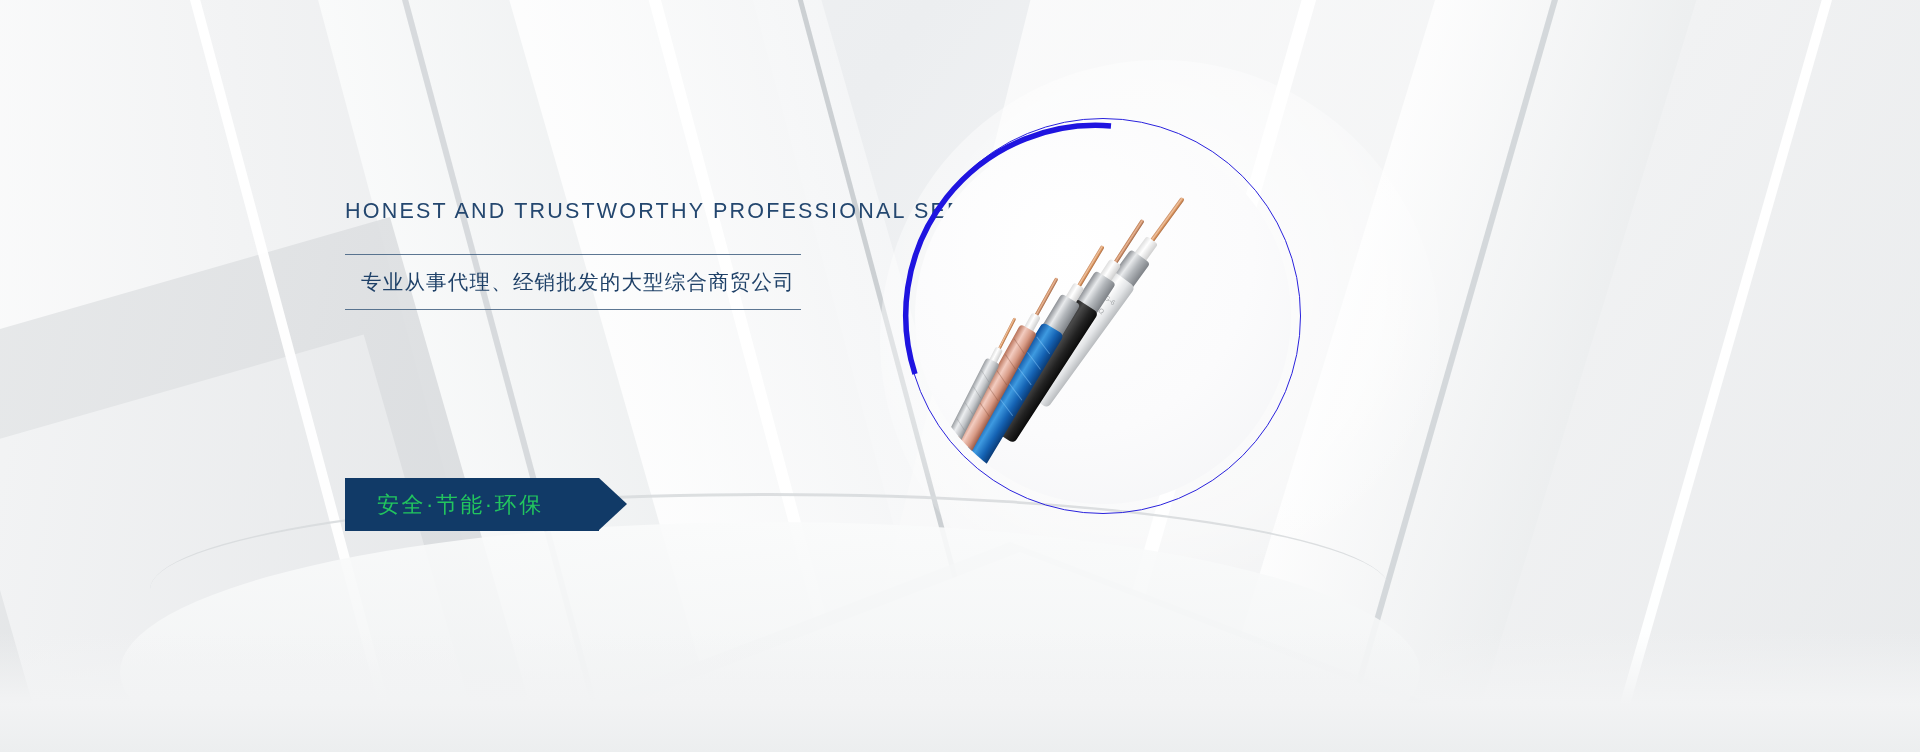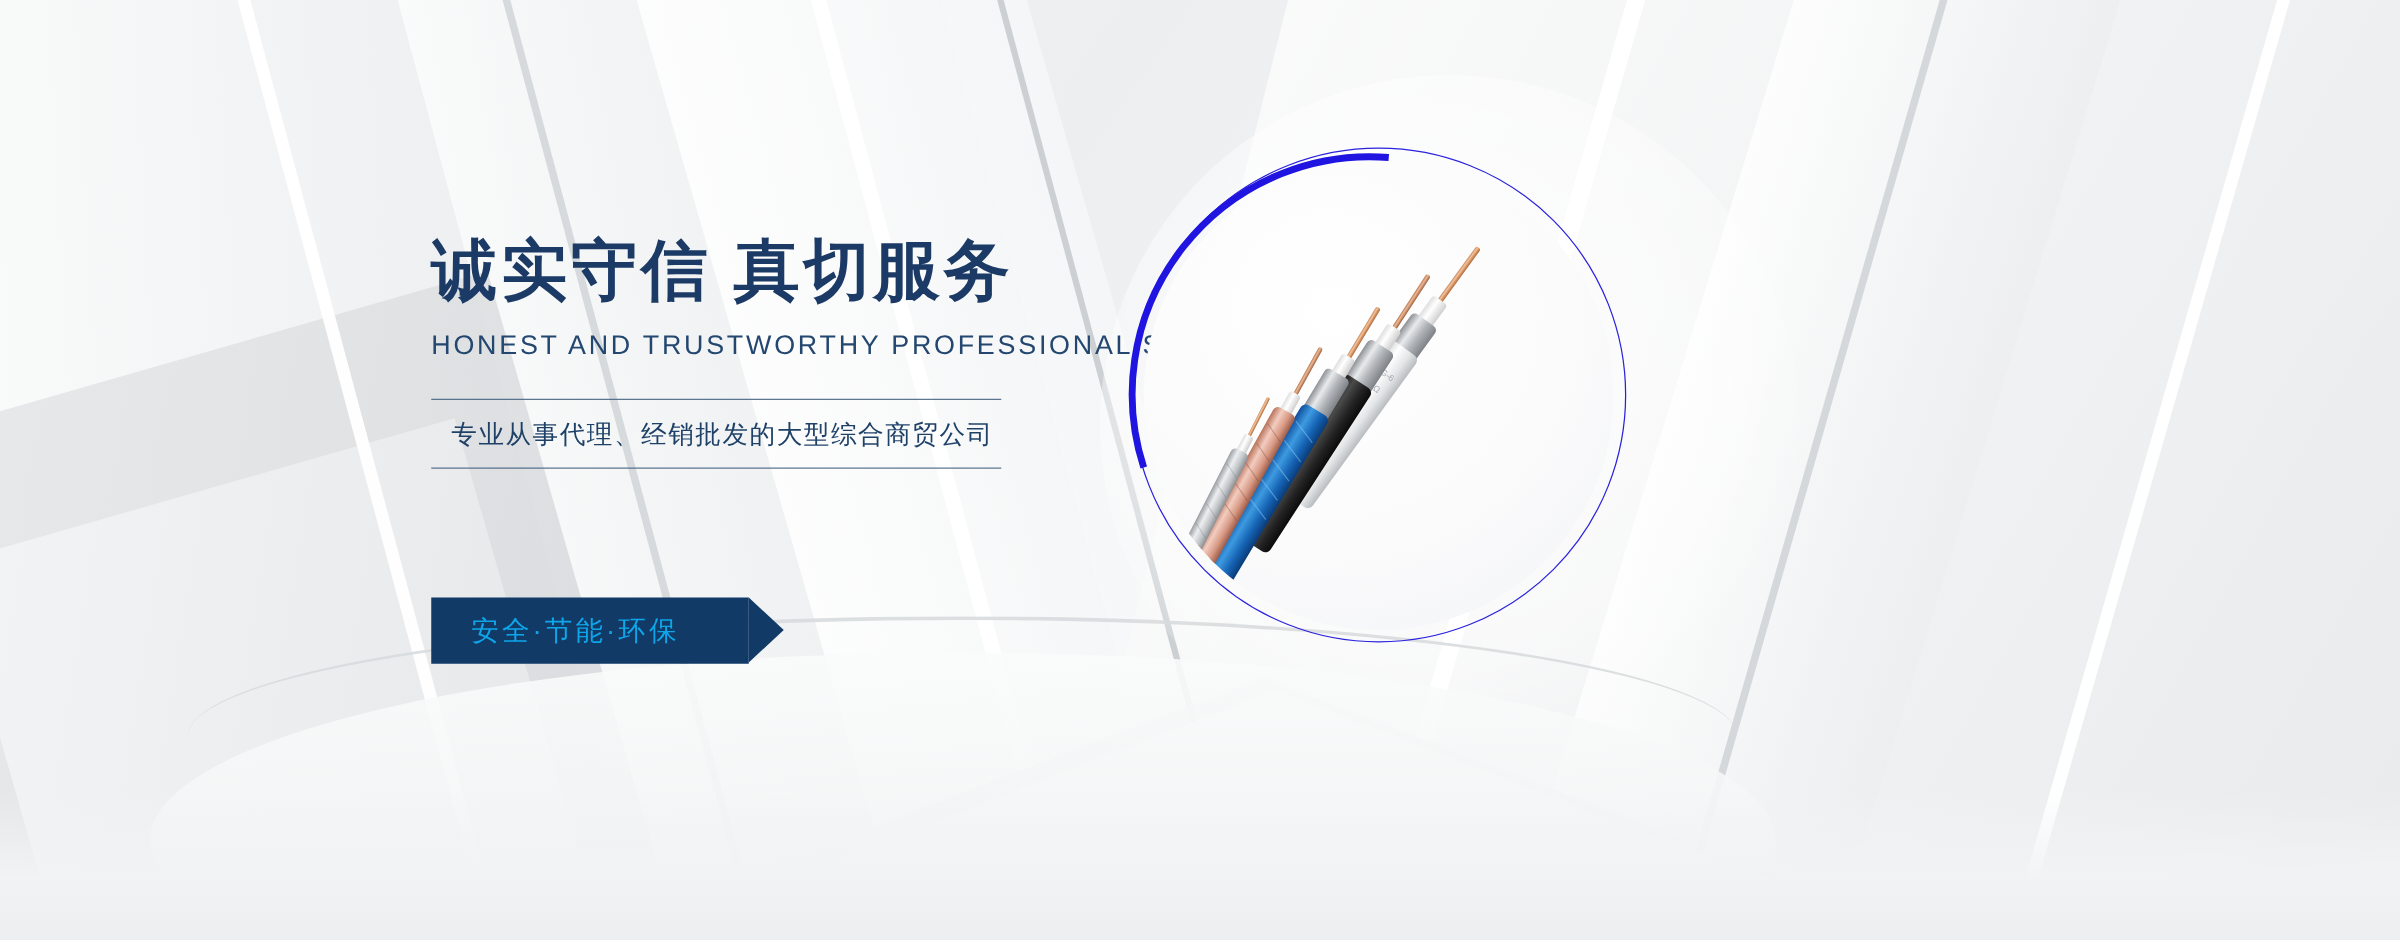--- a/index.html
+++ b/index.html
@@ -117,21 +117,21 @@
     font-size:20.5px;color:#1f4168;letter-spacing:1.2px;
     padding:13px 0 13px 16px;white-space:nowrap;
   }
 
   
   .badge{
     position:absolute;left:345px;top:478px;height:53px;width:254px;
     background:#113a67;display:flex;align-items:center;
   }
   .badge-label{
-    color:#0ea5e9;font-size:22px;letter-spacing:2.5px;
+    color:#22c55e;font-size:22px;letter-spacing:2.5px;
     padding-left:32px;white-space:nowrap;
   }
   .badge-arrow{
     position:absolute;left:599px;top:478px;
     width:0;height:0;border-top:26.5px solid transparent;
     border-bottom:26.5px solid transparent;border-left:28px solid #113a67;
   }
 
   
   .circle-zone{position:absolute;left:905px;top:118px;width:400px;height:400px;}
@@ -171,21 +171,20 @@
     <div class="shape glow"></div>
 
     <div class="shape floor-tri-edge"></div>
     <div class="shape floor-tri"></div>
     <div class="shape floor-curve"></div>
     <div class="shape floor-curve-line"></div>
     <div class="shape floor-band"></div>
   </div>
 
   <div class="text-block">
-    <div class="headline">诚实守信 真切服务</div>
     <div class="subhead">HONEST AND TRUSTWORTHY PROFESSIONAL SERVICES</div>
     <div class="rule-wrap">
       <div class="rule"></div>
       <div class="tagline">专业从事代理、经销批发的大型综合商贸公司</div>
       <div class="rule"></div>
     </div>
   </div>
 
   <div class="badge">
     <span class="badge-label">安全·节能·环保</span>

